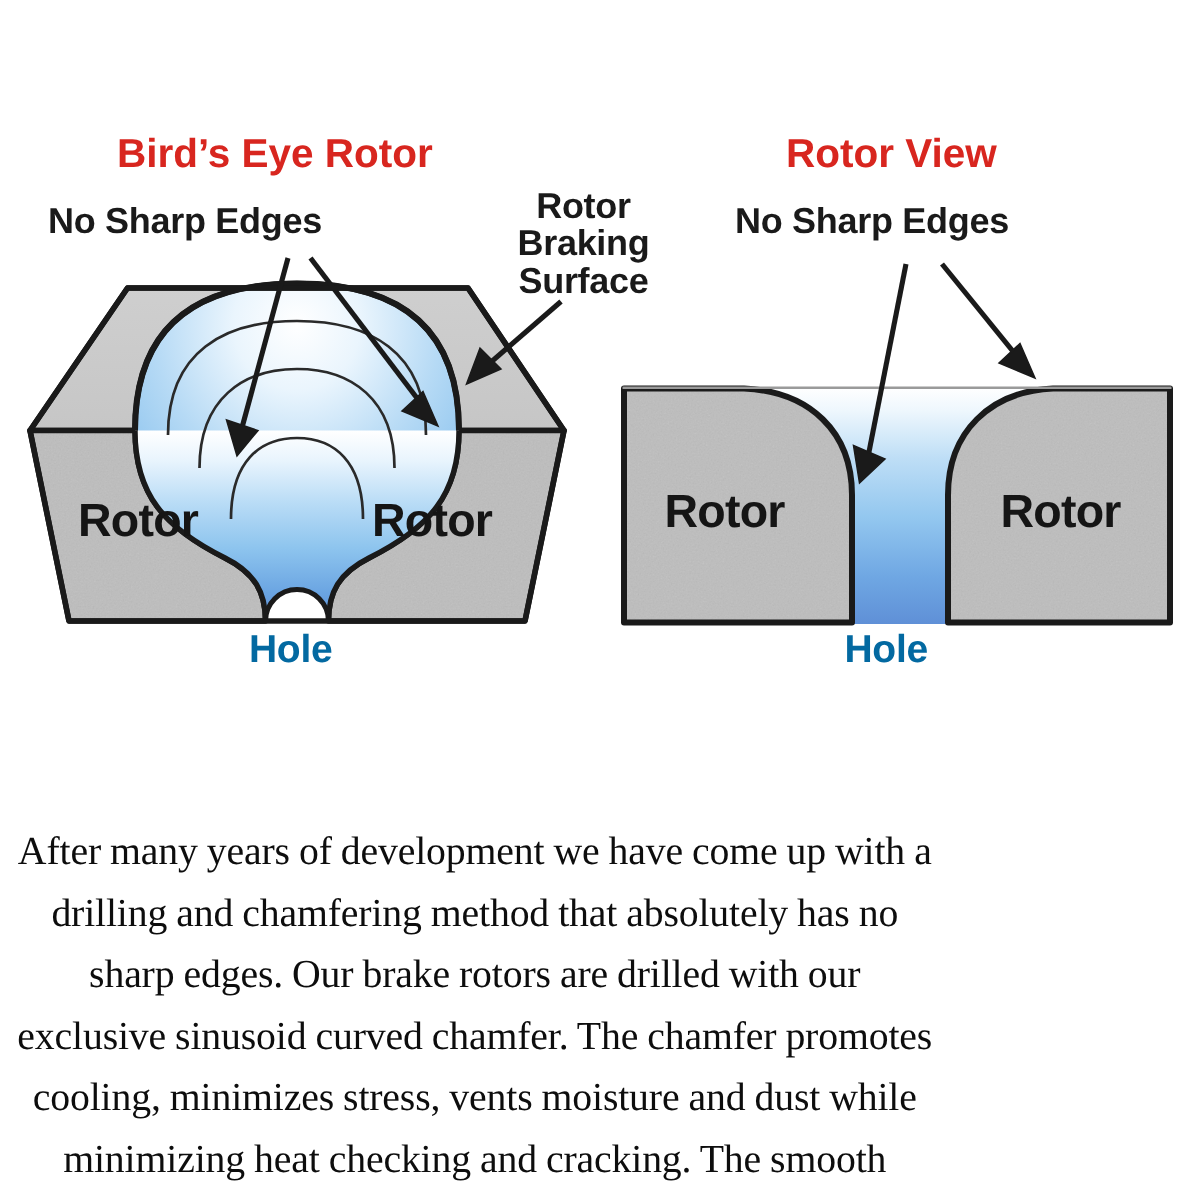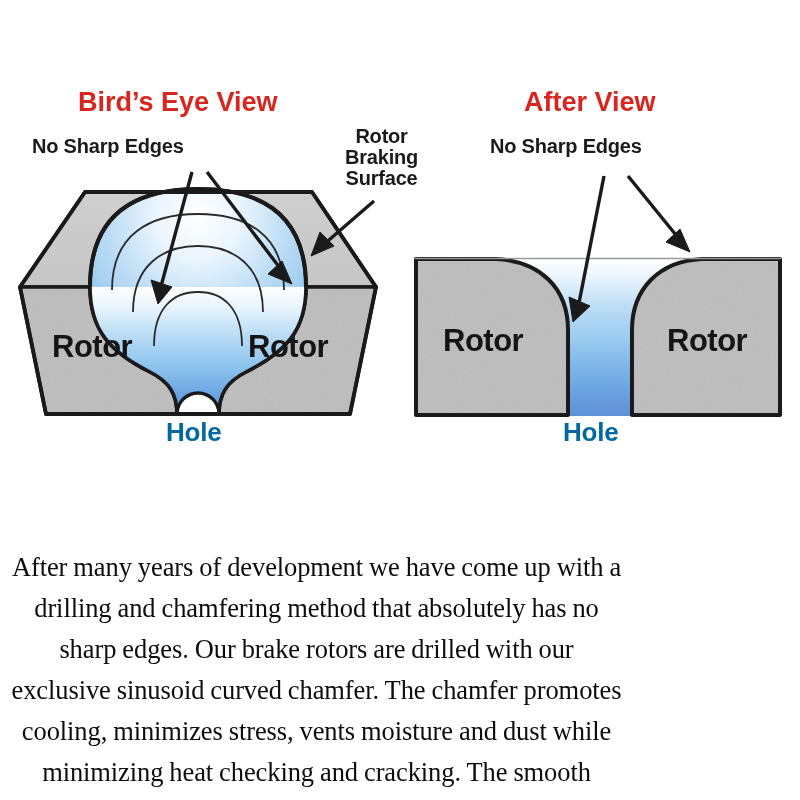--- a/index.html
+++ b/index.html
@@ -47,21 +47,21 @@
     font-weight: bold;
     letter-spacing: -0.2px;
   }
   .lbl-red {
     color: #d8261f;
     font-size: 27px;
     letter-spacing: 0px;
   }
   .lbl-black {
     color: #1a1a1a;
-    font-size: 20px;
+    font-size: 24px;
   }
   .lbl-red-small {
     color: #0369a1;
     font-size: 26px;
   }
   .lbl-rotor {
     color: #151515;
     font-size: 31px;
     letter-spacing: -0.5px;
   }
@@ -273,23 +273,23 @@
           <line x1="604" y1="176" x2="578" y2="308" stroke-width="3.4"></line>
           <polygon points="573,322 569,297 590,306"></polygon>
         </g>
         <g>
           <line x1="628" y1="176" x2="680" y2="240" stroke-width="3.4"></line>
           <polygon points="690,252 666,242 680,229"></polygon>
         </g>
       </g>
     </svg>
 
-    <div class="lbl lbl-red" id="title-bird">Bird’s Eye View</div>
-
-    <div class="lbl lbl-red" id="title-side">After View</div>
+    <div class="lbl lbl-red" id="title-bird">Bird’s Eye Rotor</div>
+
+    <div class="lbl lbl-red" id="title-side">Rotor View</div>
 
     <div class="lbl lbl-black" id="nse-left">No Sharp Edges</div>
 
     <div class="lbl lbl-black" id="nse-right">No Sharp Edges</div>
 
     <div class="lbl lbl-black" id="rbs">Rotor
 Braking
 Surface</div>
 
     <div class="lbl lbl-rotor" id="rotor-bl">Rotor</div>

